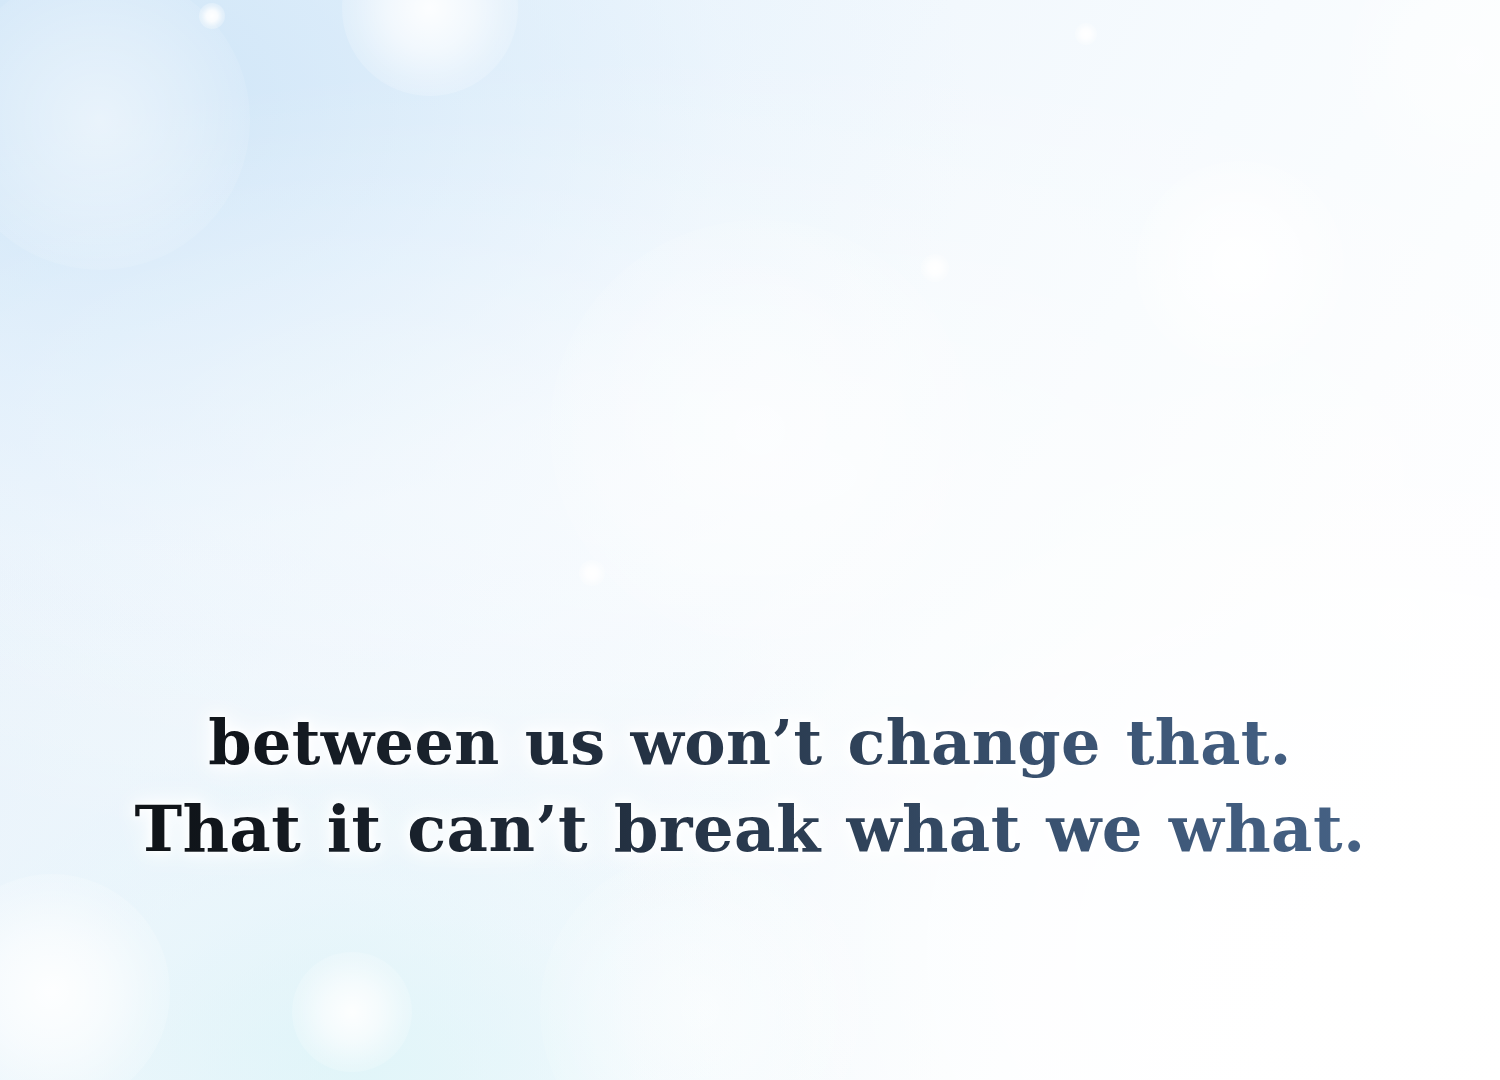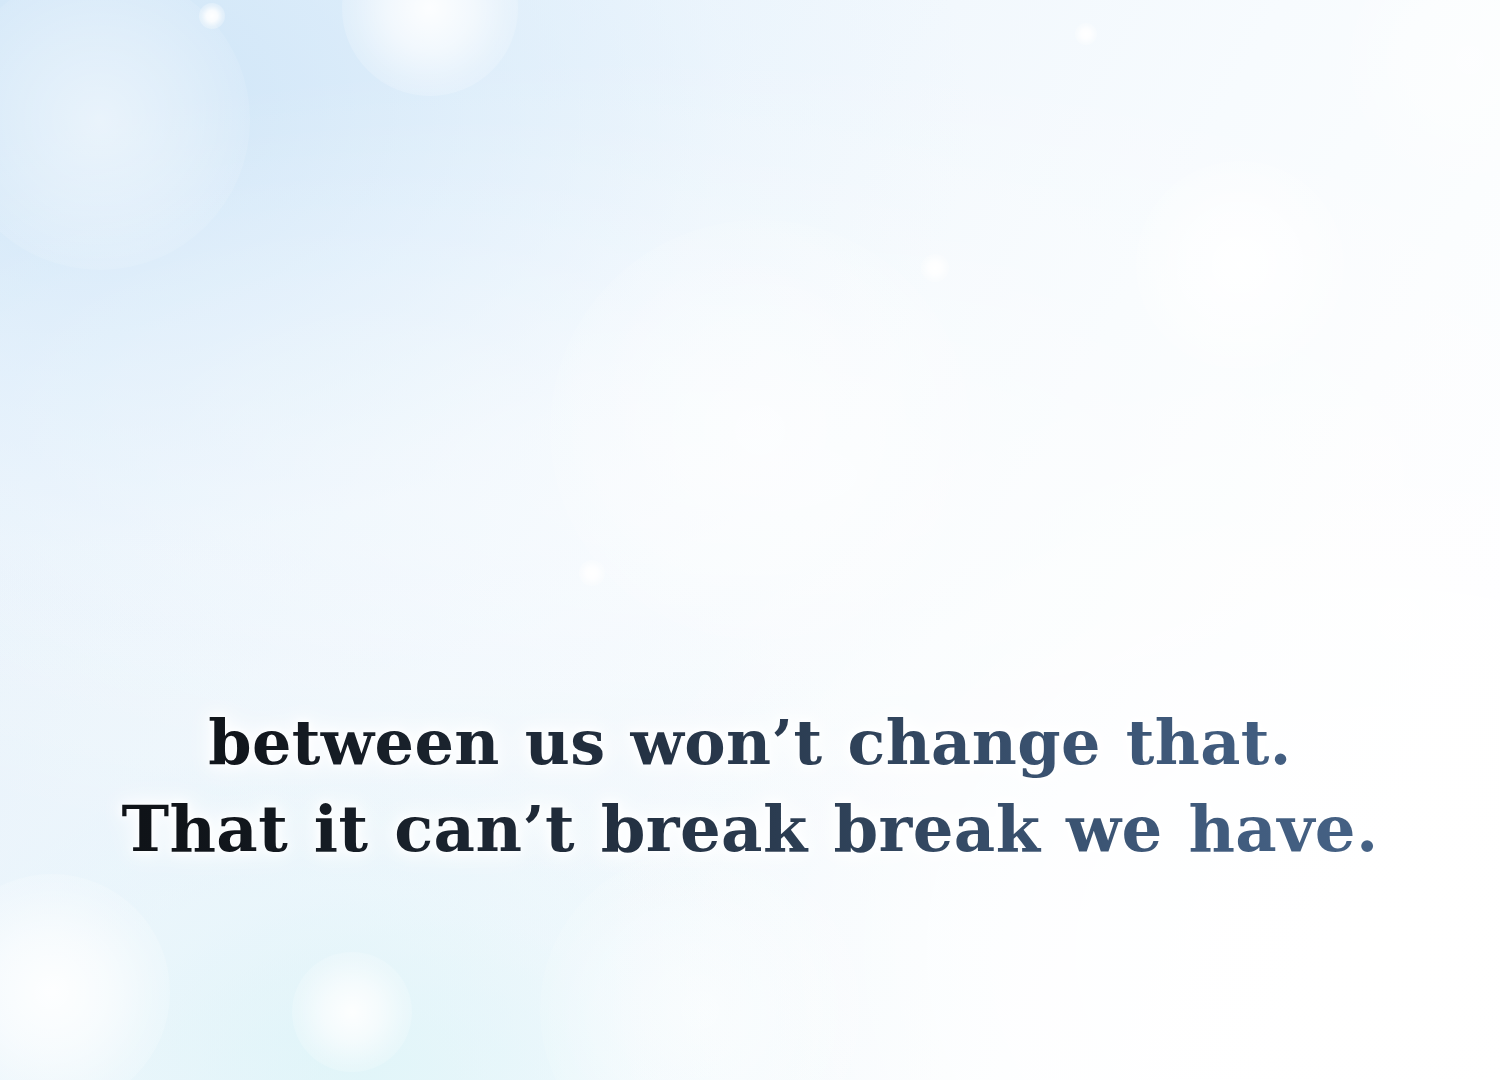--- a/index.html
+++ b/index.html
@@ -191,16 +191,16 @@
       <div class="bokeh dim" style="width: 20px; height: 20px; left: 255px; top: 733px;"></div>
       <div class="bokeh dim" style="width: 300px; height: 300px; left: -50px; top: -30px;"></div>
       <div class="bokeh dim" style="width: 420px; height: 420px; left: 550px; top: 220px;"></div>
       <div class="bokeh dim" style="width: 380px; height: 380px; left: 1210px; top: 430px;"></div>
       <div class="bokeh dim" style="width: 320px; height: 320px; left: 540px; top: 850px;"></div>
       <div class="bokeh dim" style="width: 240px; height: 240px; left: 1350px; top: -60px;"></div>
     </div>
 
   <div id="subtitle">
     <span class="sub-line sub-line--1">between us won’t change that.</span>
-    <span class="sub-line sub-line--2">That it can’t break break we have.</span>
+    <span class="sub-line sub-line--2">That it can’t break what we what.</span>
   </div>
 
 </div>
 
 </body></html>

